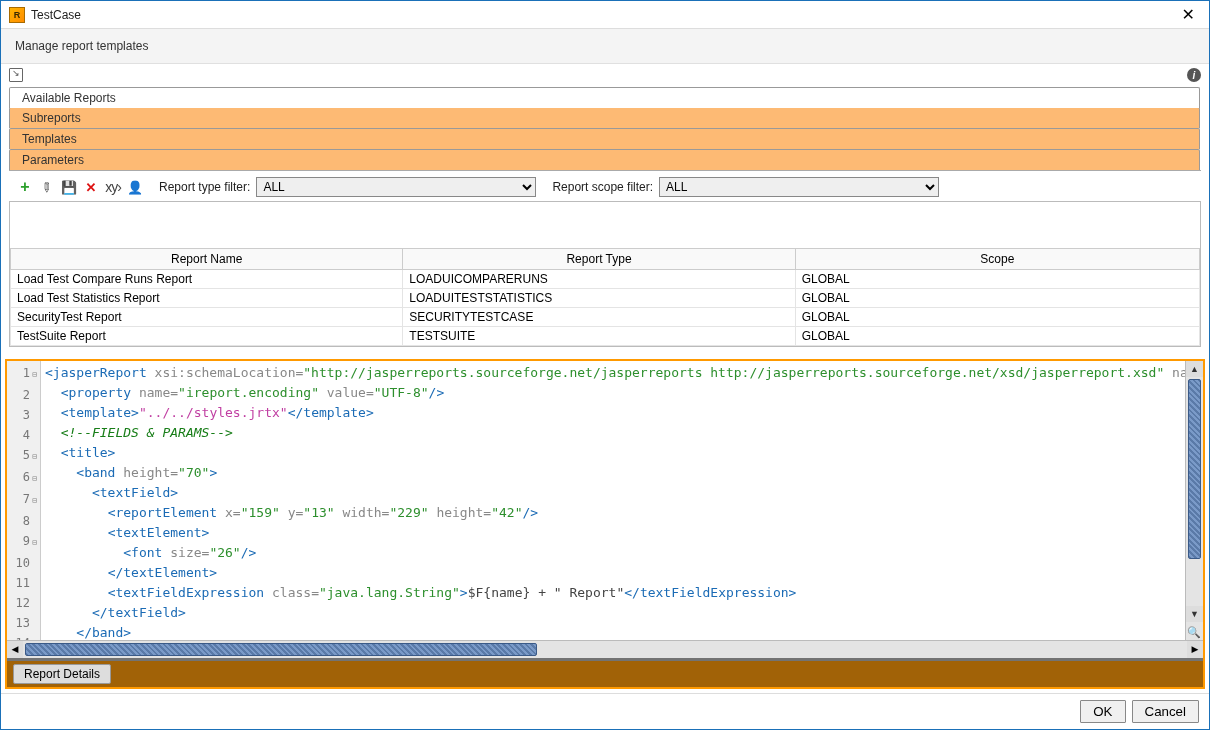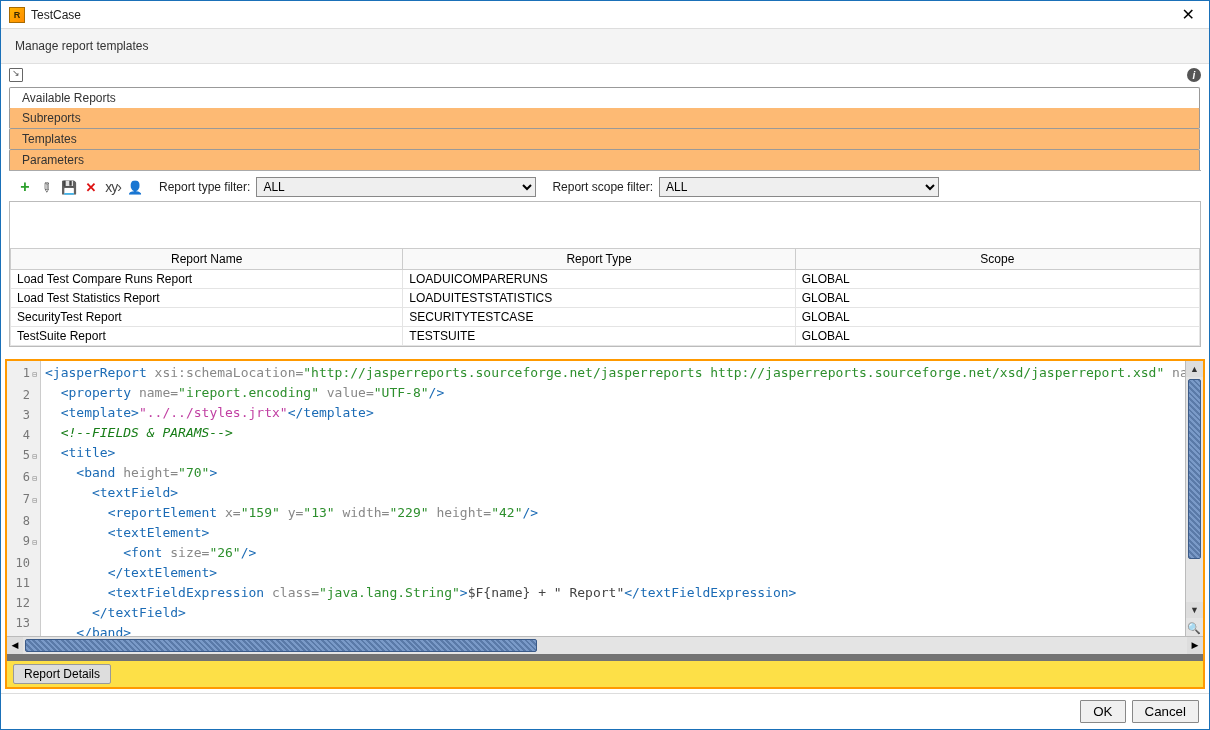--- a/index.html
+++ b/index.html
@@ -41,21 +41,21 @@
 .t-tag{color:#1b6bb5;} .t-attr{color:#888;} .t-val{color:#2d8f2d;} .t-txt{color:#c03fa2;} .t-expr{color:#444;} .t-cmt{color:#177d17; font-style:italic;}
 .vscroll{ width:18px; background:#e4e4e4; border-left:1px solid #bbb; position:relative;}
 .vscroll .thumb{ position:absolute; left:2px; right:2px; top:2px; height:180px; background:repeating-linear-gradient(45deg,#5a7aa8,#5a7aa8 2px,#7a9ac8 2px,#7a9ac8 4px); border:1px solid #3a5a88; border-radius:2px;}
 .vscroll .arrow{position:absolute; left:0; right:0; height:16px; background:#ddd; text-align:center; font-size:9px; line-height:16px; color:#333;}
 .vscroll .arrow.up{top:0;} .vscroll .arrow.down{bottom:18px;}
 .vscroll .mag{position:absolute; bottom:0; left:0; right:0; height:16px; text-align:center; font-size:11px; line-height:16px;}
 .hscroll-row{ display:flex; height:18px; border-top:1px solid #bbb; background:#e4e4e4;}
 .hscroll-row .arrow{ width:16px; text-align:center; font-size:9px; line-height:16px; background:#ddd;}
 .hscroll-row .track{ flex:1; position:relative;}
 .hscroll-row .thumb{ position:absolute; top:2px; bottom:2px; left:2px; width:44%; background:repeating-linear-gradient(45deg,#5a7aa8,#5a7aa8 2px,#7a9ac8 2px,#7a9ac8 4px); border:1px solid #3a5a88; border-radius:2px;}
-.bottom-tabs{ display:flex; padding:3px 6px; border-top:7px solid #737373; background:#fde047;}
+.bottom-tabs{ display:flex; padding:3px 6px; border-top:3px solid #737373; background:#a16207;}
 .bottom-tab{ padding:2px 10px; background:#ddd; border:1px solid #999; border-radius:2px; cursor:pointer;}
 .footer{ display:flex; justify-content:flex-end; gap:6px; padding:6px 10px; border-top:1px solid #ddd; background:#fff;}
 .btn{ padding:3px 12px; border:1px solid #888; background:#f0f0f0; cursor:pointer; border-radius:1px;}
 </style>
 </head>
 <body>
 
 <div class="titlebar">
   <span class="titlebar-icon">R</span>
   <span class="titlebar-title">TestCase</span>

